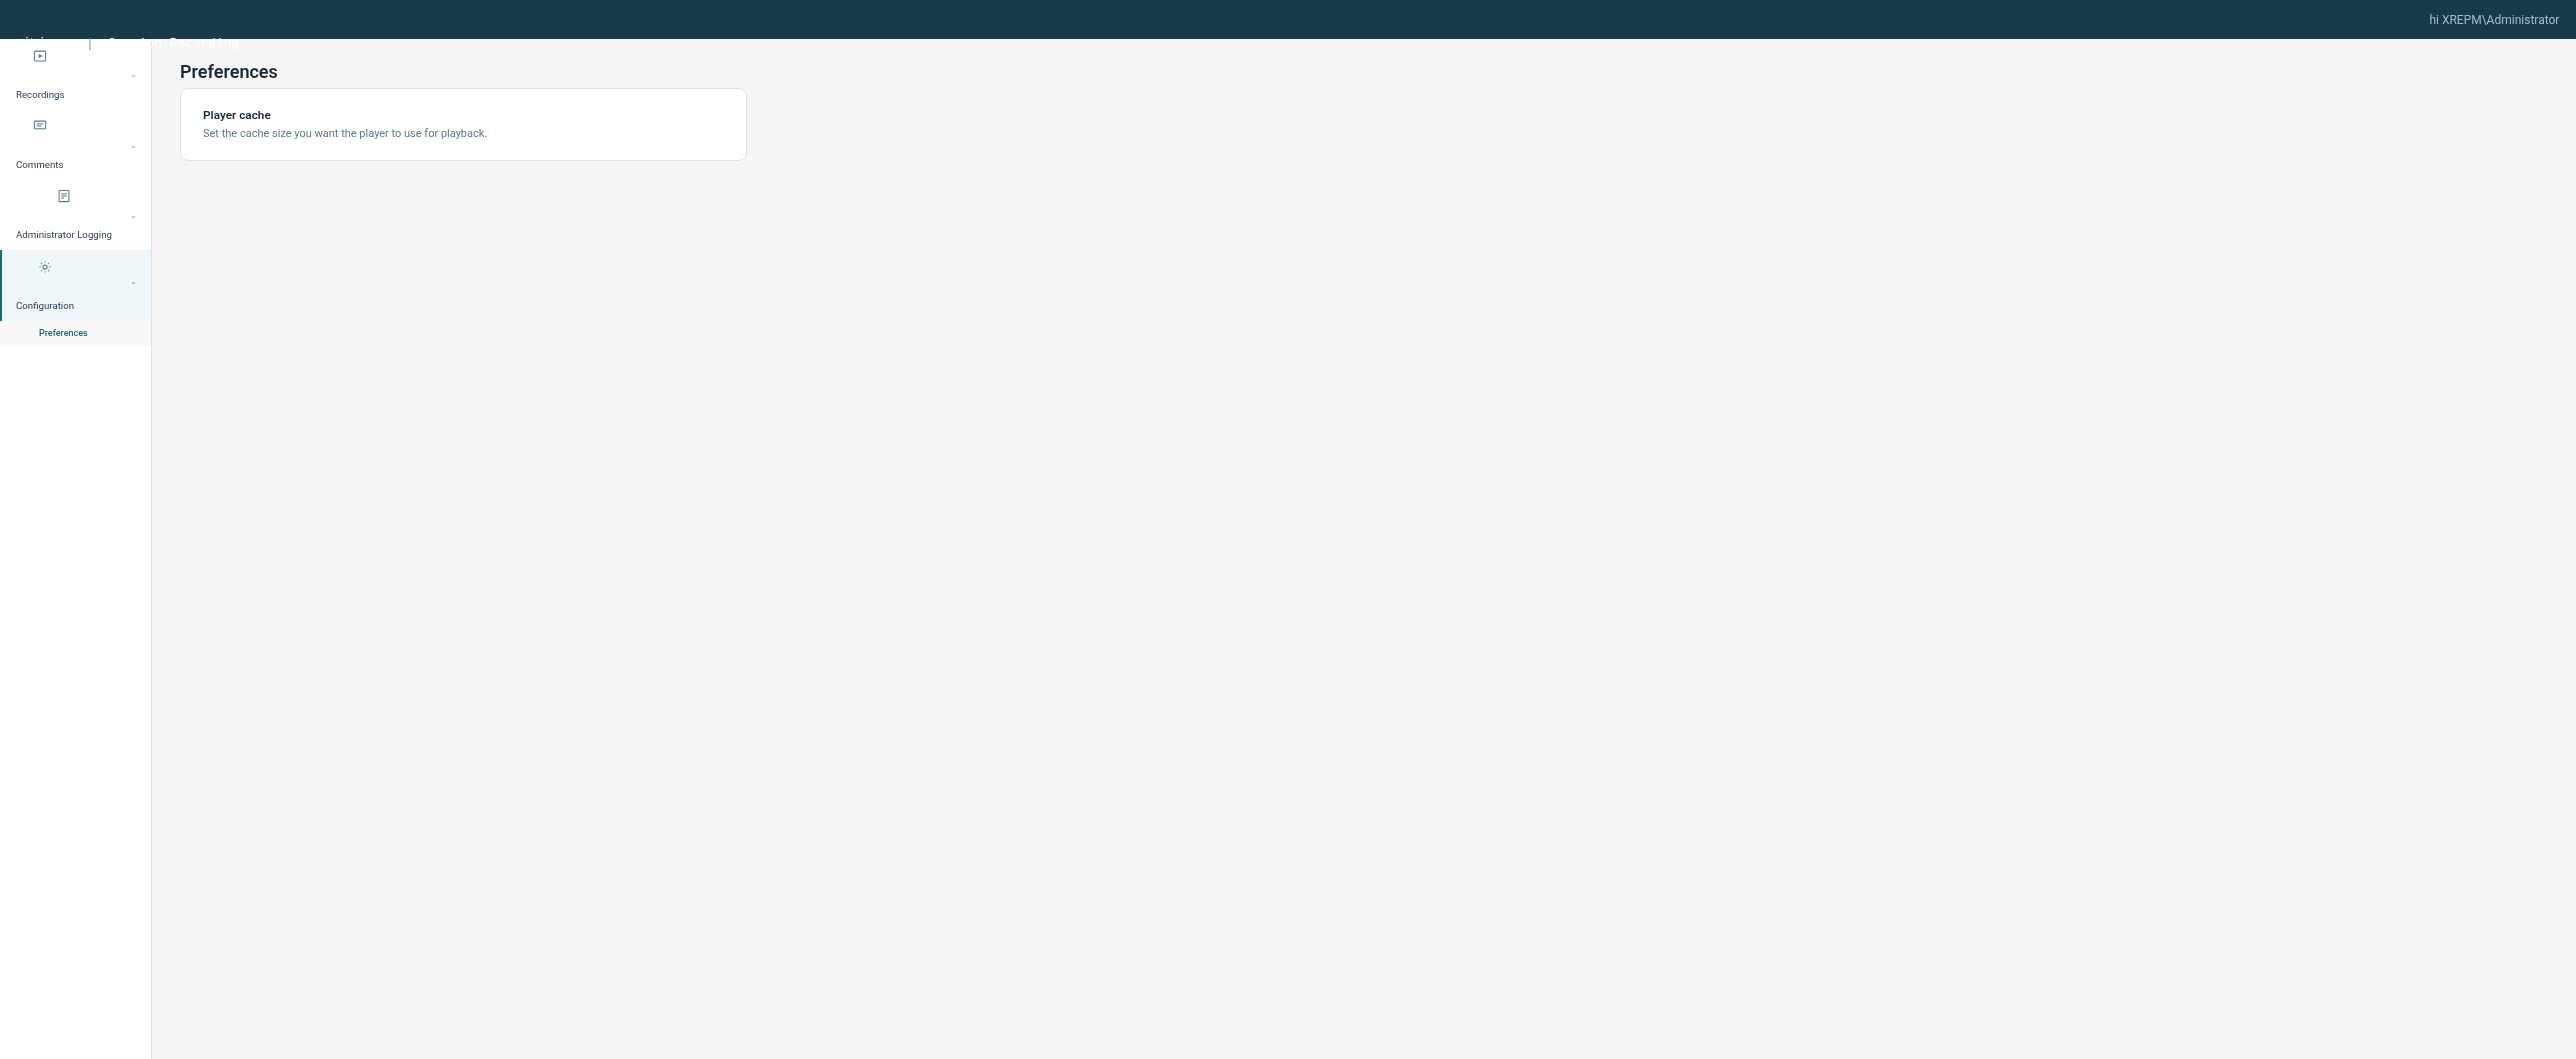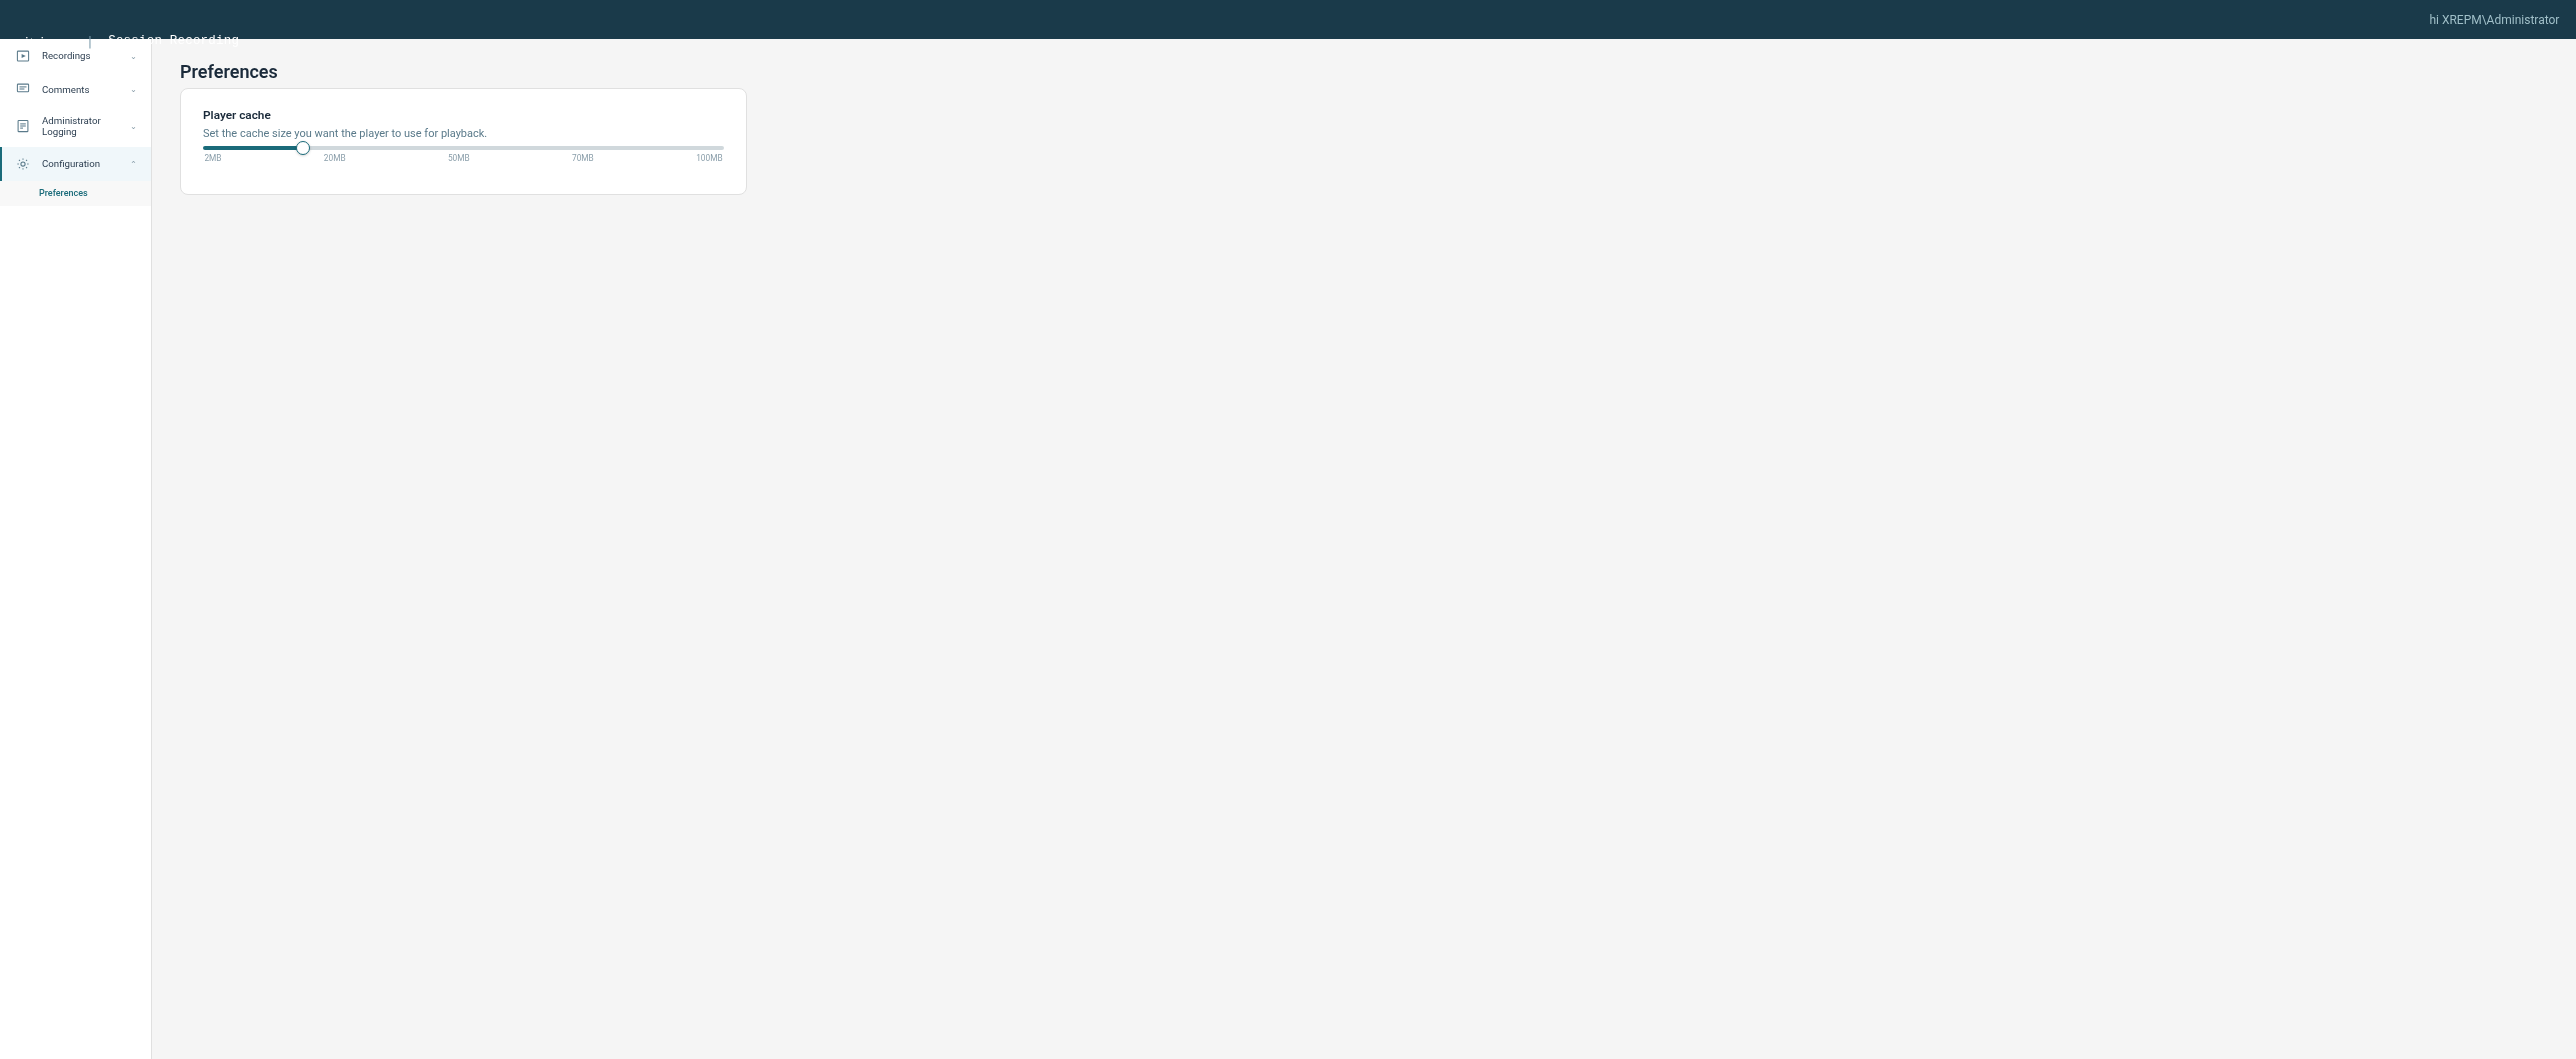--- a/index.html
+++ b/index.html
@@ -24,21 +24,21 @@
       padding: 0 16.6px;
       position: fixed;
       top: 0;
       left: 0;
       right: 0;
       z-index: 100;
     }
 
     .header-logo {
       display: flex;
-      align-items: flex-start;
+      align-items: center;
       gap: 8.3px;
       margin-top: 48px;
     }
 
     .header-divider {
       color: #7a9aaa;
       font-size: 14px;
       margin: 0 8.3px;
     }
 
@@ -82,21 +82,22 @@
     }
 
     .nav-item.active {
       border-left-color: #1a6b7a;
       background: #f0f7fa;
     }
 
     .nav-item-left {
       display: flex;
       align-items: center;
-      gap: 12px;
+      gap: 26px;
+      flex-direction: column;
     }
 
     .nav-icon {
       width: 14px;
       height: 14px;
       color: #5a7a8a;
       flex-shrink: 0;
     }
 
     .nav-label {
@@ -333,28 +334,18 @@
   </nav>
 
   <main class="main-content">
 
     <h1 class="page-title">Preferences</h1>
 
     <div class="card">
       <h2 class="card-title">Player cache</h2>
       <p class="card-description">Set the cache size you want the player to use for playback.</p>
 
-      <div class="slider-container">
-        <input type="range" min="2" max="100" value="20" style="width: 100%; background: linear-gradient(to right, rgb(26, 107, 122) 0%, rgb(26, 107, 122) 18.3673%, rgb(208, 216, 220) 18.3673%, rgb(208, 216, 220) 100%);">
-        <div class="slider-labels">
-          <span>2MB</span>
-          <span>20MB</span>
-          <span>50MB</span>
-          <span>70MB</span>
-          <span>100MB</span>
-        </div>
-      </div>
     </div>
 
 
   </main>
 </div>
 
 
 </body></html>

